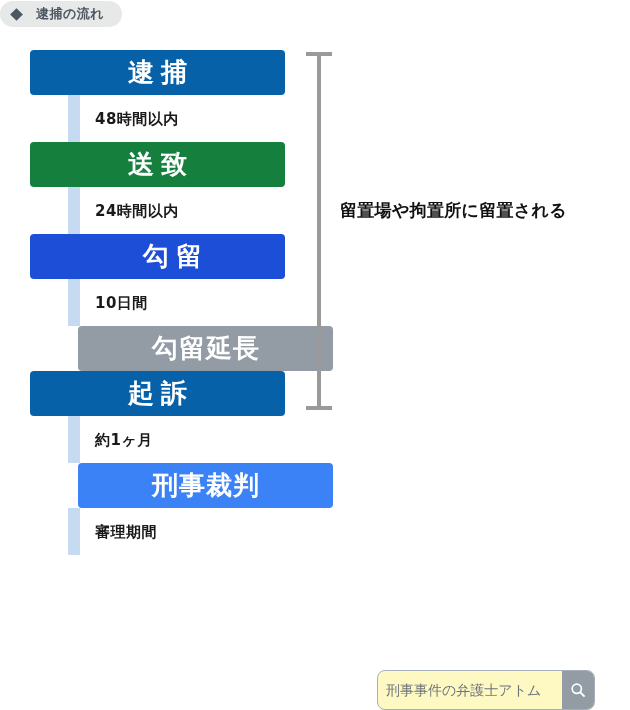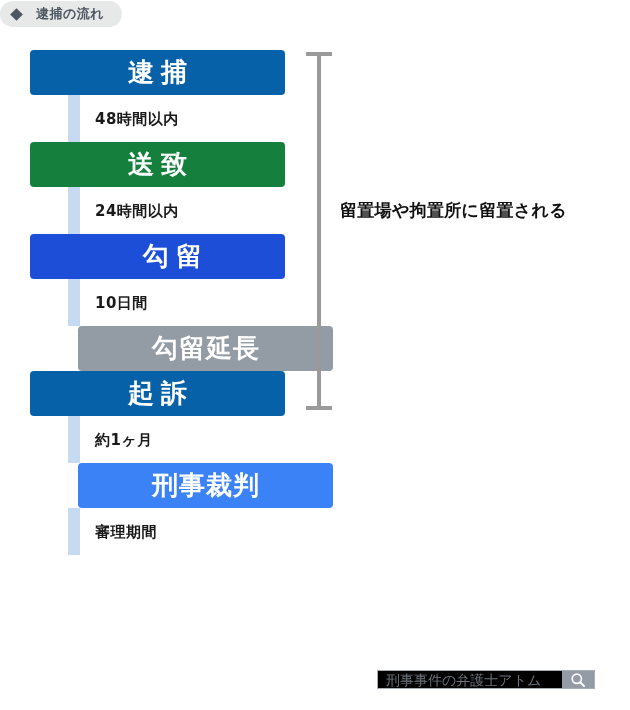--- a/index.html
+++ b/index.html
@@ -130,27 +130,27 @@
     letter-spacing: 0.3px;
   }
   #annotation .hl { color: #1777c4; }
 
   
   #search {
     position: absolute;
     left: 377px;
     top: 670px;
     width: 218px;
-    height: 19px;
+    height: 40px;
     display: flex;
     border: 1px solid #a8afb8;
-    border-radius: 0;
+    border-radius: 8px;
     overflow: hidden;
     box-sizing: border-box;
-    background: #000000;
+    background: #fef9c3;
   }
   #search input {
     flex: 1;
     border: none;
     outline: none;
     padding: 0 8px;
     font-family: "DejaVu Sans", "Liberation Sans", sans-serif;
     font-size: 14px;
     color: #6d747c;
     background: transparent;

